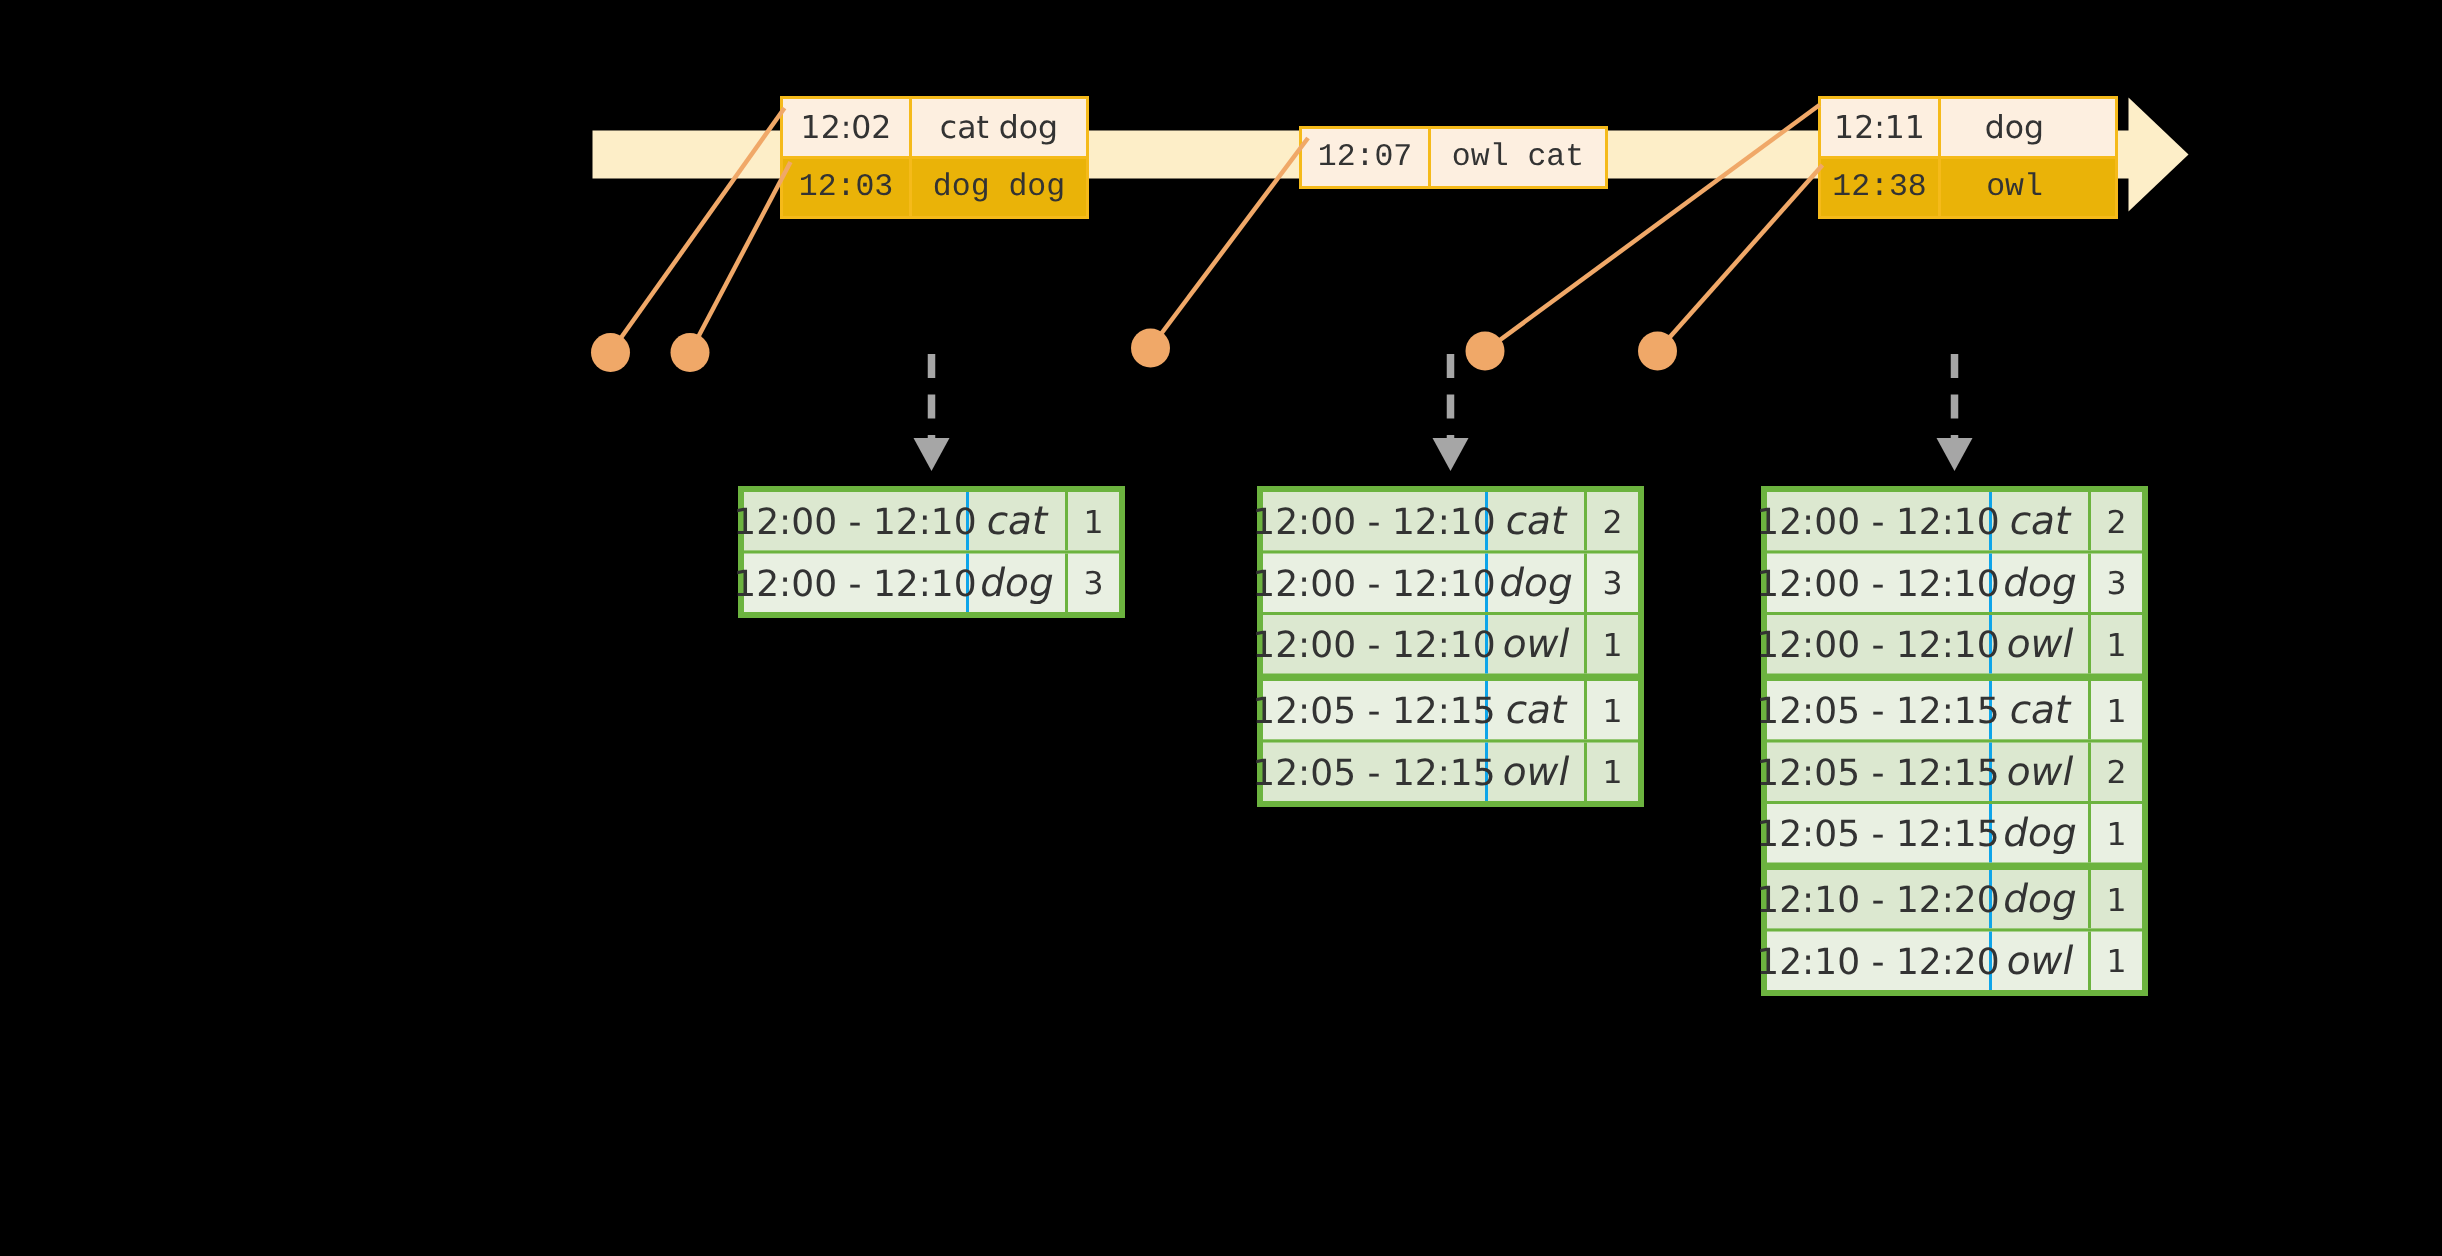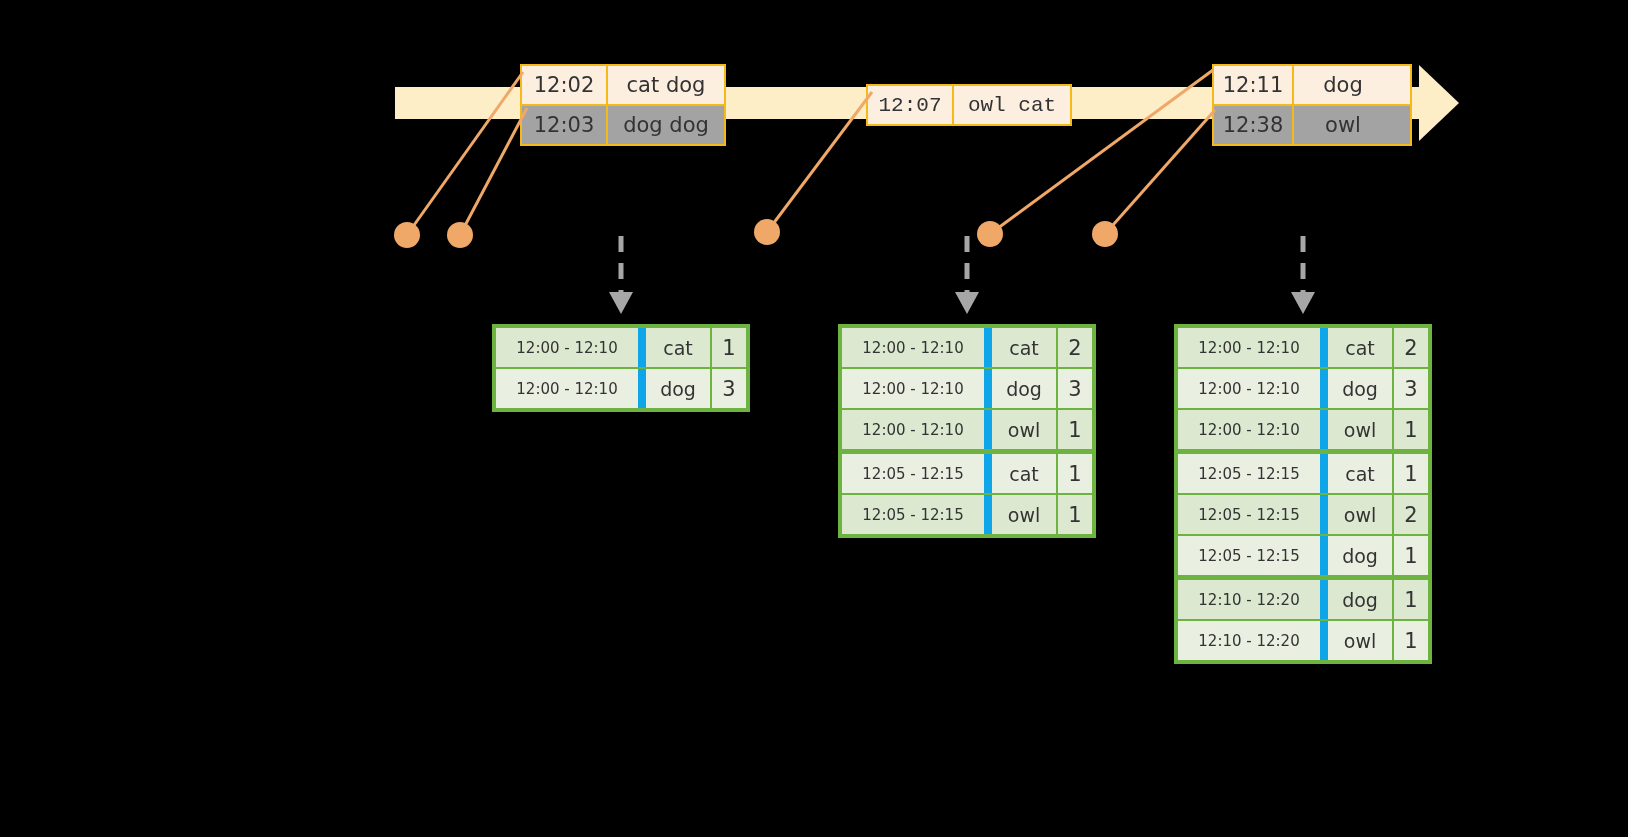--- a/index.html
+++ b/index.html
@@ -52,21 +52,21 @@
     flex-direction: column;
   }
   .event-row {
     display: flex;
     flex-direction: row;
     height: 38px;
   }
   .event-row + .event-row {
     border-top: 2px solid #f5ba1a;
   }
-  .event-row.alt { background: #a3a3a3; }
+  .event-row.alt { background: #eab308; font-family: Liberation Mono, monospace; }
   .event-time {
     width: 86px;
     display: flex;
     align-items: center;
     justify-content: center;
     font-size: 21px;
     border-right: 2px solid #f5ba1a;
     box-sizing: border-box;
     white-space: nowrap;
   }
@@ -110,33 +110,34 @@
     height: 39px;
     background: #e9f0e2;
   }
   .tbl-row.shade { background: #dce8d0; }
   .tbl-row + .tbl-row { border-top: 2px solid #6cb33f; }
   .tbl-row.group-end { border-bottom: 3px solid #6cb33f; }
   .c-window {
     display: flex;
     align-items: center;
     justify-content: center;
-    font-size: 15px;
-    border-right: 8px solid #0ea5e9;
+    font-size: 24px;
+    border-right: 2px solid #0ea5e9;
     box-sizing: border-box;
     white-space: nowrap;
   }
   .c-word {
     display: flex;
     align-items: center;
     justify-content: center;
-    font-size: 19px;
+    font-size: 26px;
     border-right: 2px solid #6cb33f;
     box-sizing: border-box;
     white-space: nowrap;
+    font-style: italic;
   }
   .c-count {
     display: flex;
     align-items: center;
     justify-content: center;
     font-size: 21px;
     box-sizing: border-box;
     white-space: nowrap;
   }
 

